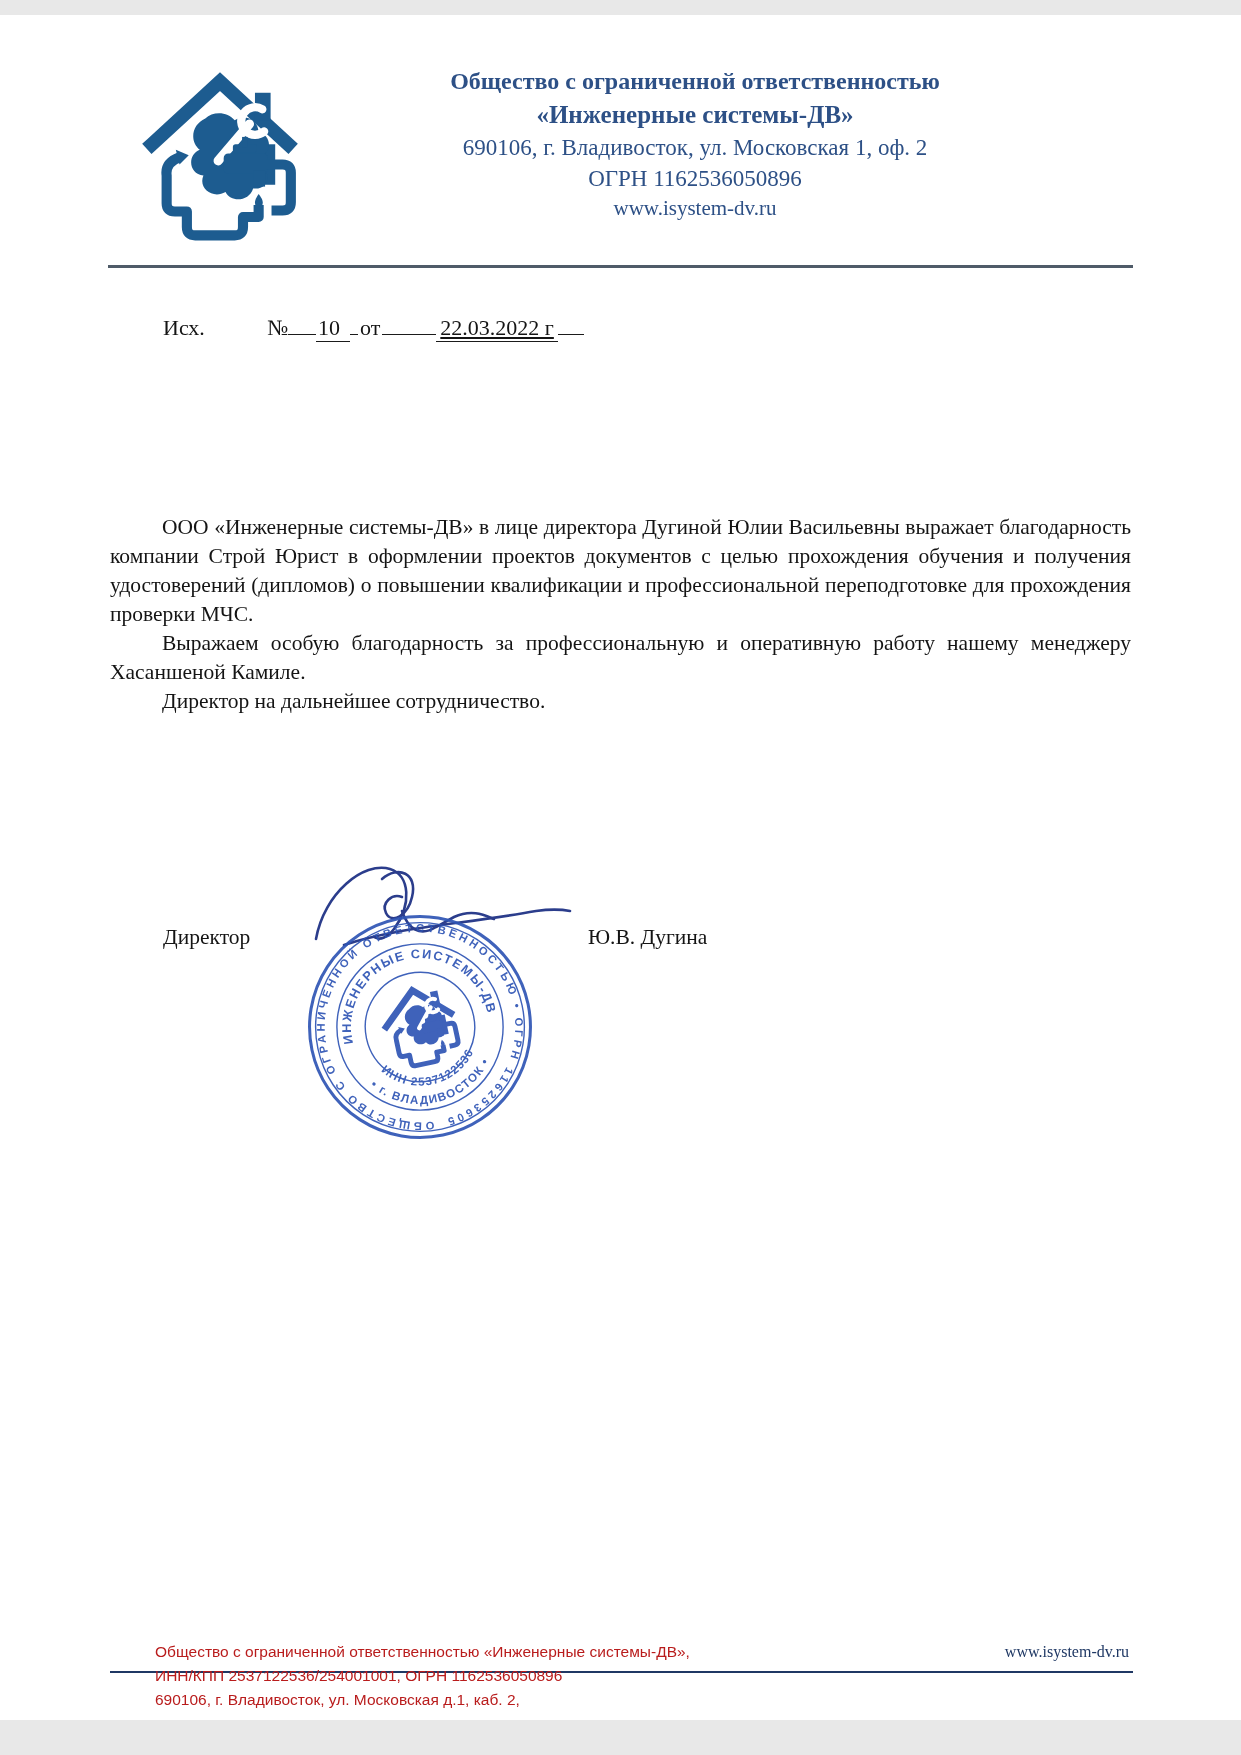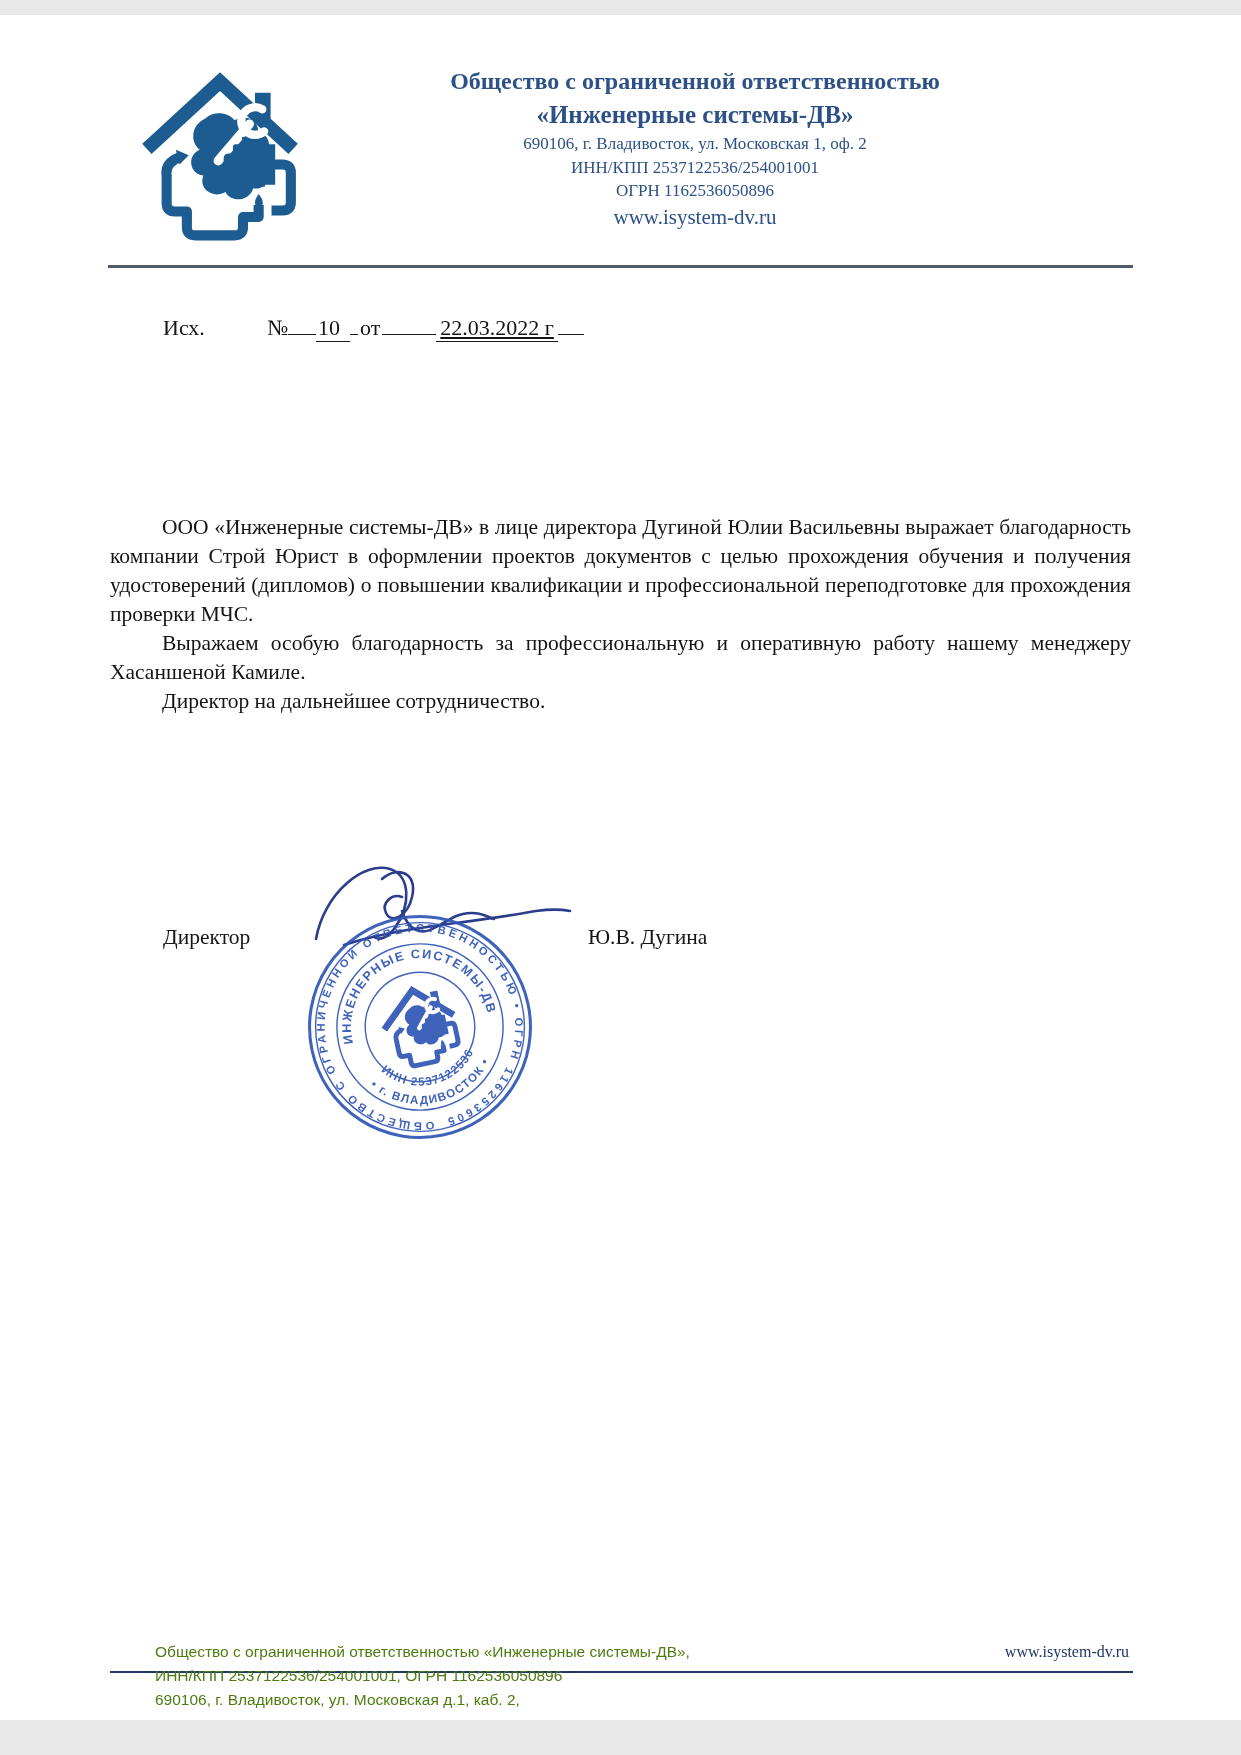--- a/index.html
+++ b/index.html
@@ -9,21 +9,21 @@
     font-family:"Liberation Serif", serif; color:#141414;
   }
   
   .logo{position:absolute; left:128px; top:52px; width:184px; height:184px; color:#1d5c90;}
   .header-text{
     position:absolute; left:312px; top:52px; width:766px; text-align:center;
     color:#2d5086; line-height:1.22;
   }
   .h-org{font-size:24px; font-weight:bold;}
   .h-name{font-size:25px; font-weight:bold; margin-top:4px;}
-  .h-line{font-size:17px; margin-top:3px;}
+  .h-line{font-size:23px; margin-top:3px;}
   .h-web{font-size:21px; margin-top:3px;}
   .divider{position:absolute; left:108px; top:250px; width:1025px; height:3px; background:#4f5b68;}
   
   .ref-row{position:absolute; left:163px; top:300px; font-size:22px; white-space:nowrap;}
   .ref-label{display:inline-block; width:104px;}
   .ul{display:inline-block; border-bottom:1.6px solid #1b1b1b; text-align:left;}
   .ul-gap1{width:28px;}
   .ul-num{min-width:30px; padding:0 2px;}
   .ul-gap2{width:8px;}
   .ul-gap3{width:54px;}
@@ -40,21 +40,21 @@
   .sig-row{position:absolute; left:0; top:910px; width:1241px; font-size:21.5px;}
   .sig-position{position:absolute; left:163px; top:0;}
   .sig-name{position:absolute; left:588px; top:0;}
   .signature-svg{position:absolute; left:298px; top:838px; width:290px; height:110px;}
   .stamp-svg{position:absolute; left:268px; top:860px; width:304px; height:304px;
     transform:rotate(-12deg); opacity:0.92;}
   
   .footer-web{position:absolute; right:112px; top:1628px; font-size:16px; color:#1f3864;}
   .footer-line{position:absolute; left:110px; top:1656px; width:1023px; height:2px; background:#1f3864;}
   .footer-block{position:absolute; left:155px; top:1625px; font-family:"Liberation Sans", sans-serif;
-    font-size:15.5px; color:#4d7c0f; line-height:24px;}
+    font-size:15.5px; color:#b91c1c; line-height:24px;}
   .stamp-text{font-family:"Liberation Sans", sans-serif; font-weight:bold; fill:#2f55b5;}
 </style>
 </head>
 <body>
 
 <svg width="0" height="0" style="position:absolute">
   <defs>
     <symbol id="logo" viewBox="0 0 200 200">
 
       <path d="M26 84 L100 16 L174 84" fill="none" stroke="currentColor" stroke-width="15" stroke-linecap="square"></path>
@@ -85,21 +85,20 @@
 <div class="page">
 
   <svg class="logo" viewBox="0 0 200 200" aria-hidden="true">
     <use href="#logo"></use>
   </svg>
 
   <div class="header-text">
     <div class="h-org">Общество с ограниченной ответственностью</div>
     <div class="h-name">«Инженерные системы-ДВ»</div>
     <div class="h-line">690106, г. Владивосток, ул. Московская 1, оф. 2</div>
-    <div class="h-line">ИНН/КПП 2537122536/254001001</div>
     <div class="h-line">ОГРН 1162536050896</div>
     <div class="h-web">www.isystem-dv.ru</div>
   </div>
 
   <div class="divider"></div>
 
   <div class="ref-row">
     <span class="ref-label">Исх.</span><span>№</span><span class="ul ul-gap1"></span><span class="ul ul-num">10</span><span class="ul ul-gap2"></span><span class="ref-ot">от</span><span class="ul ul-gap3"></span><span class="ul ul-date">22.03.2022 г</span><span class="ul ul-gap4"></span>
   </div>
 

